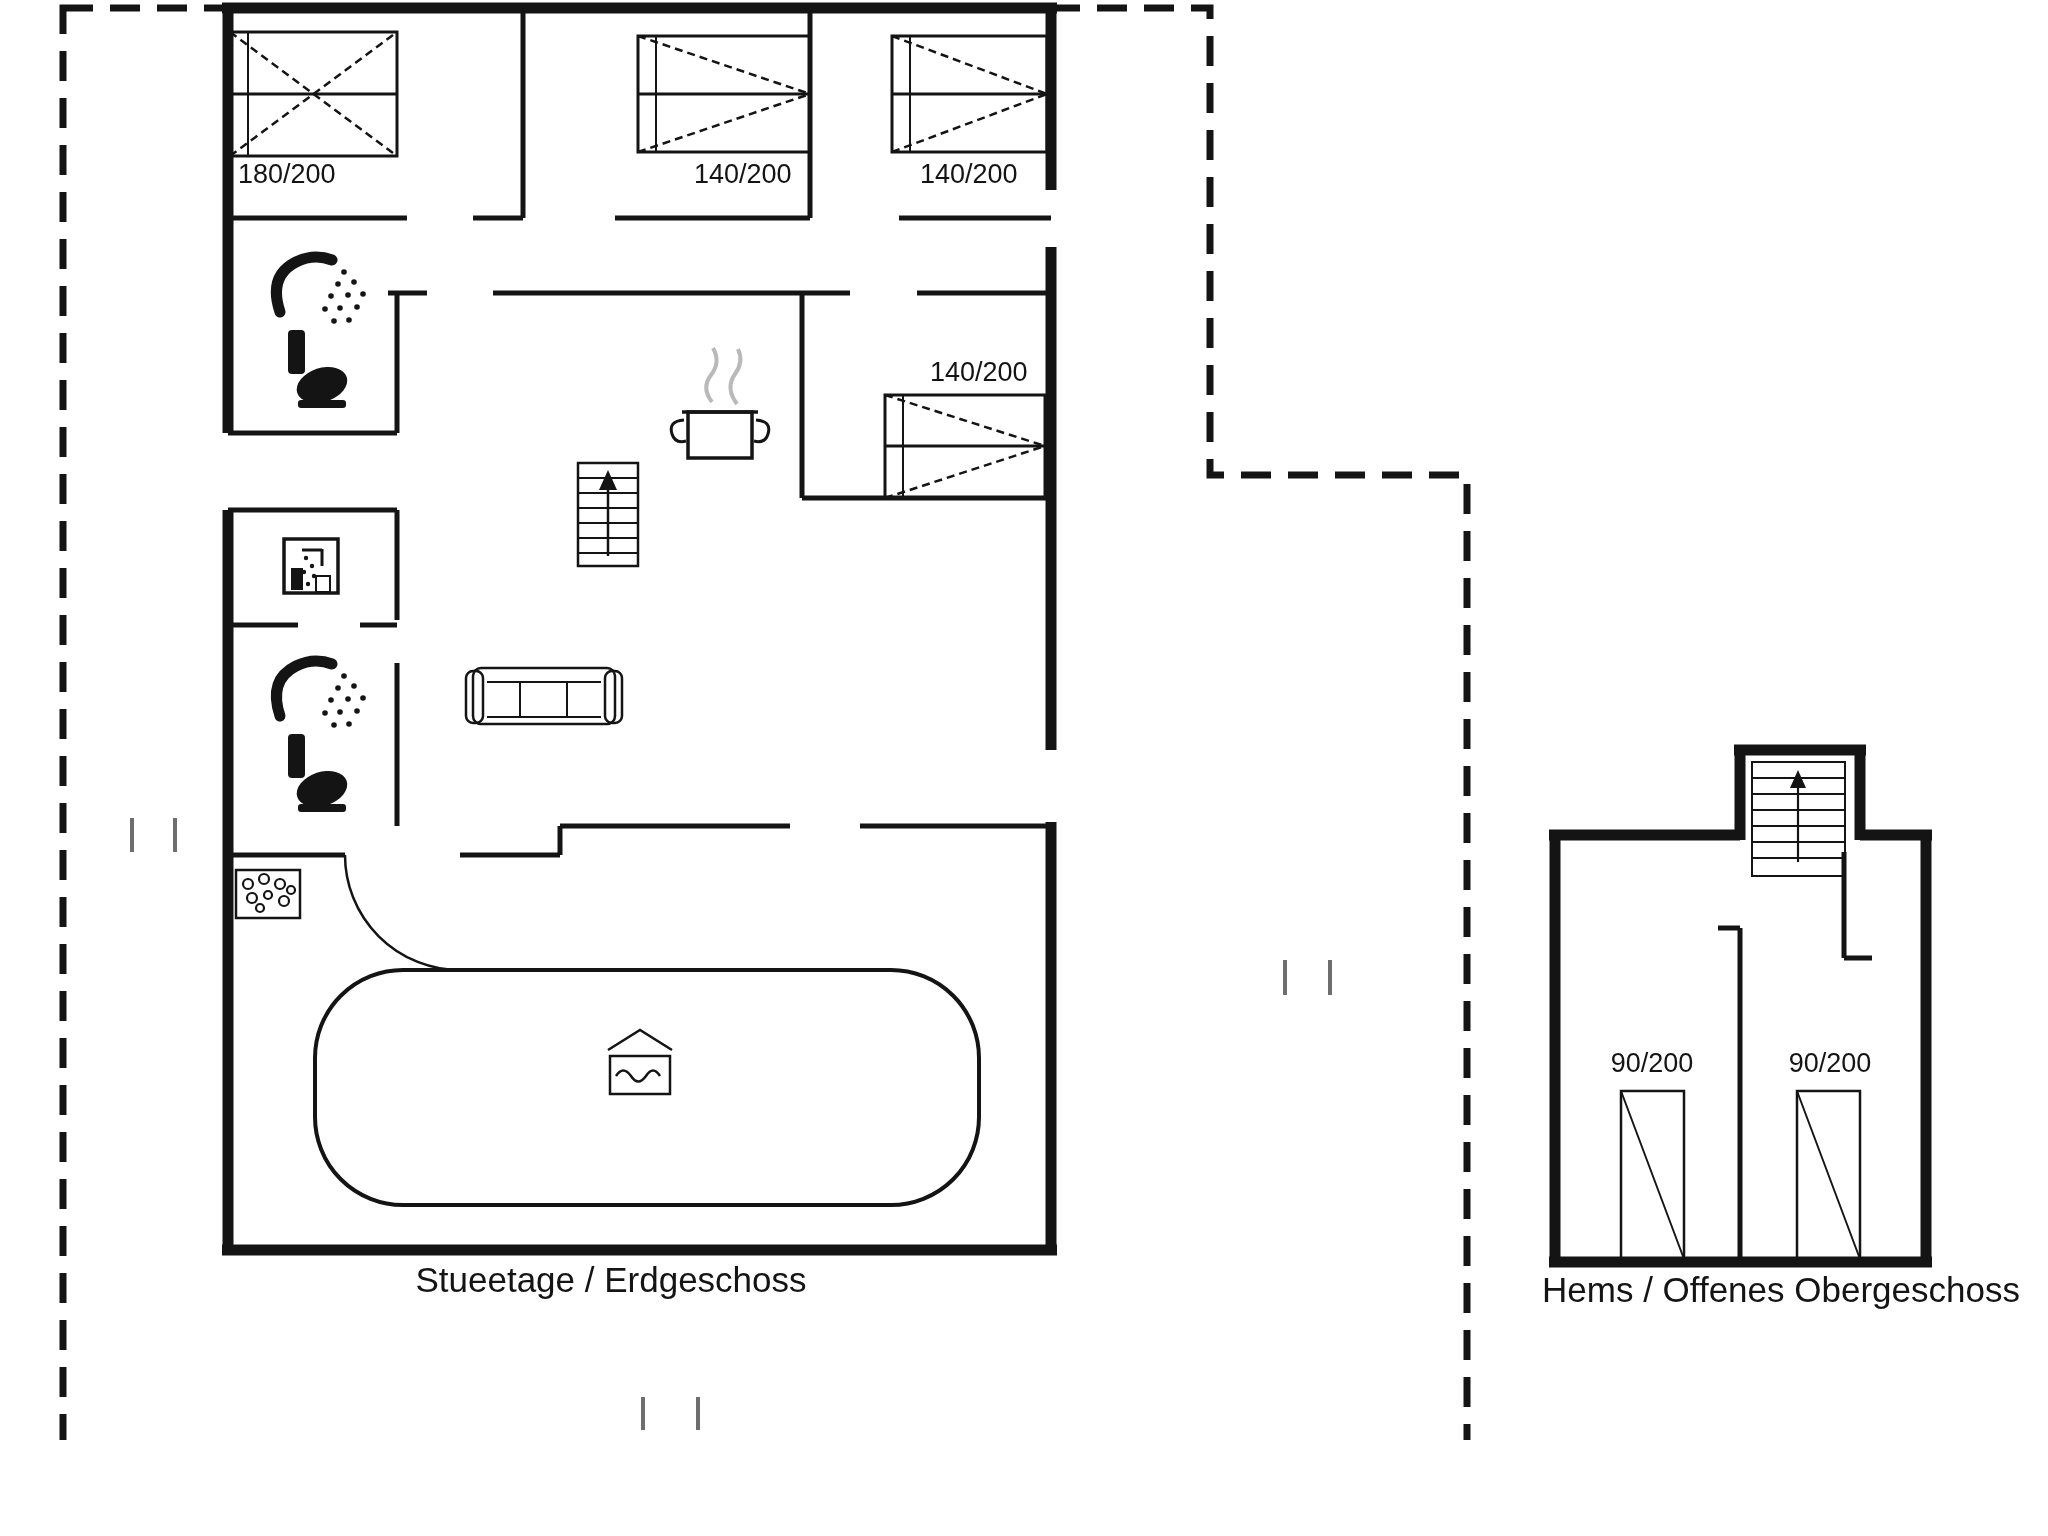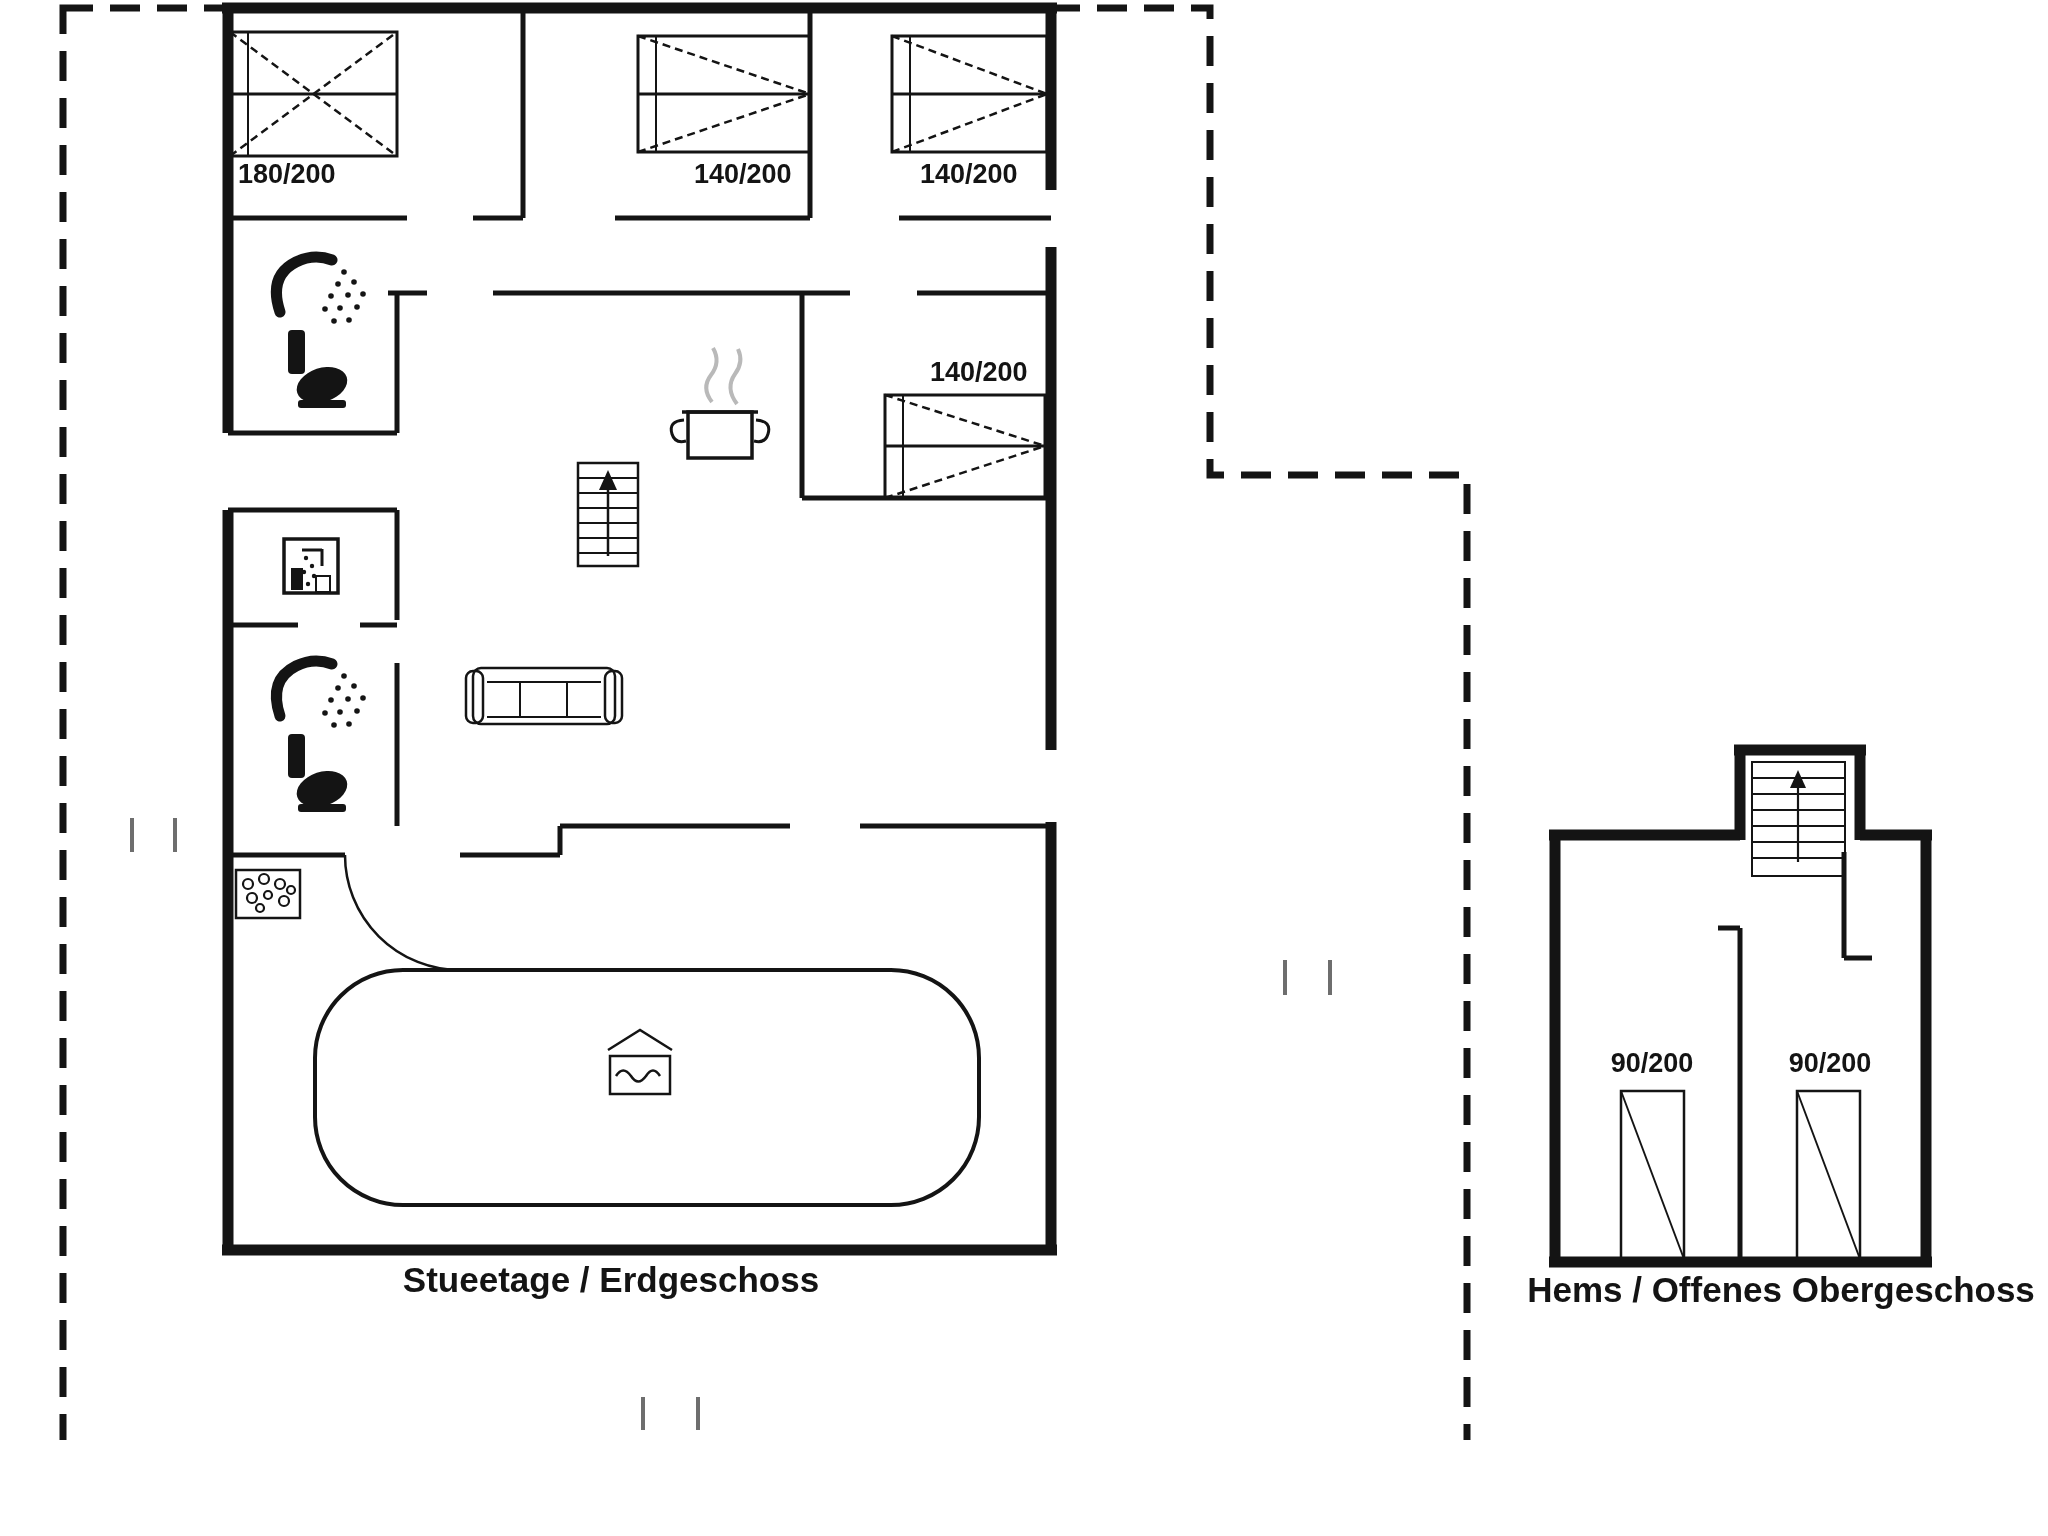--- a/index.html
+++ b/index.html
@@ -1,17 +1,17 @@
 <!DOCTYPE html>
 <html><head>
 <meta charset="utf-8">
 <style>
   html,body{margin:0;padding:0;background:#ffffff;}
   body{font-family:"Liberation Sans", sans-serif;}
-  .plan-wrap{width:2048px;height:1440px;position:relative;background:#fff;font-weight:bold;}
+  .plan-wrap{width:2048px;height:1440px;position:relative;background:#fff;}
   svg{display:block;}
   text{fill:#141414;}
   .bed-label{font-size:27px;}
   .floor-label{font-size:35px;}
 </style>
 </head>
 <body>
 
 <div class="plan-wrap">
 <svg viewBox="0 0 2048 1536" width="2048" height="1536">

